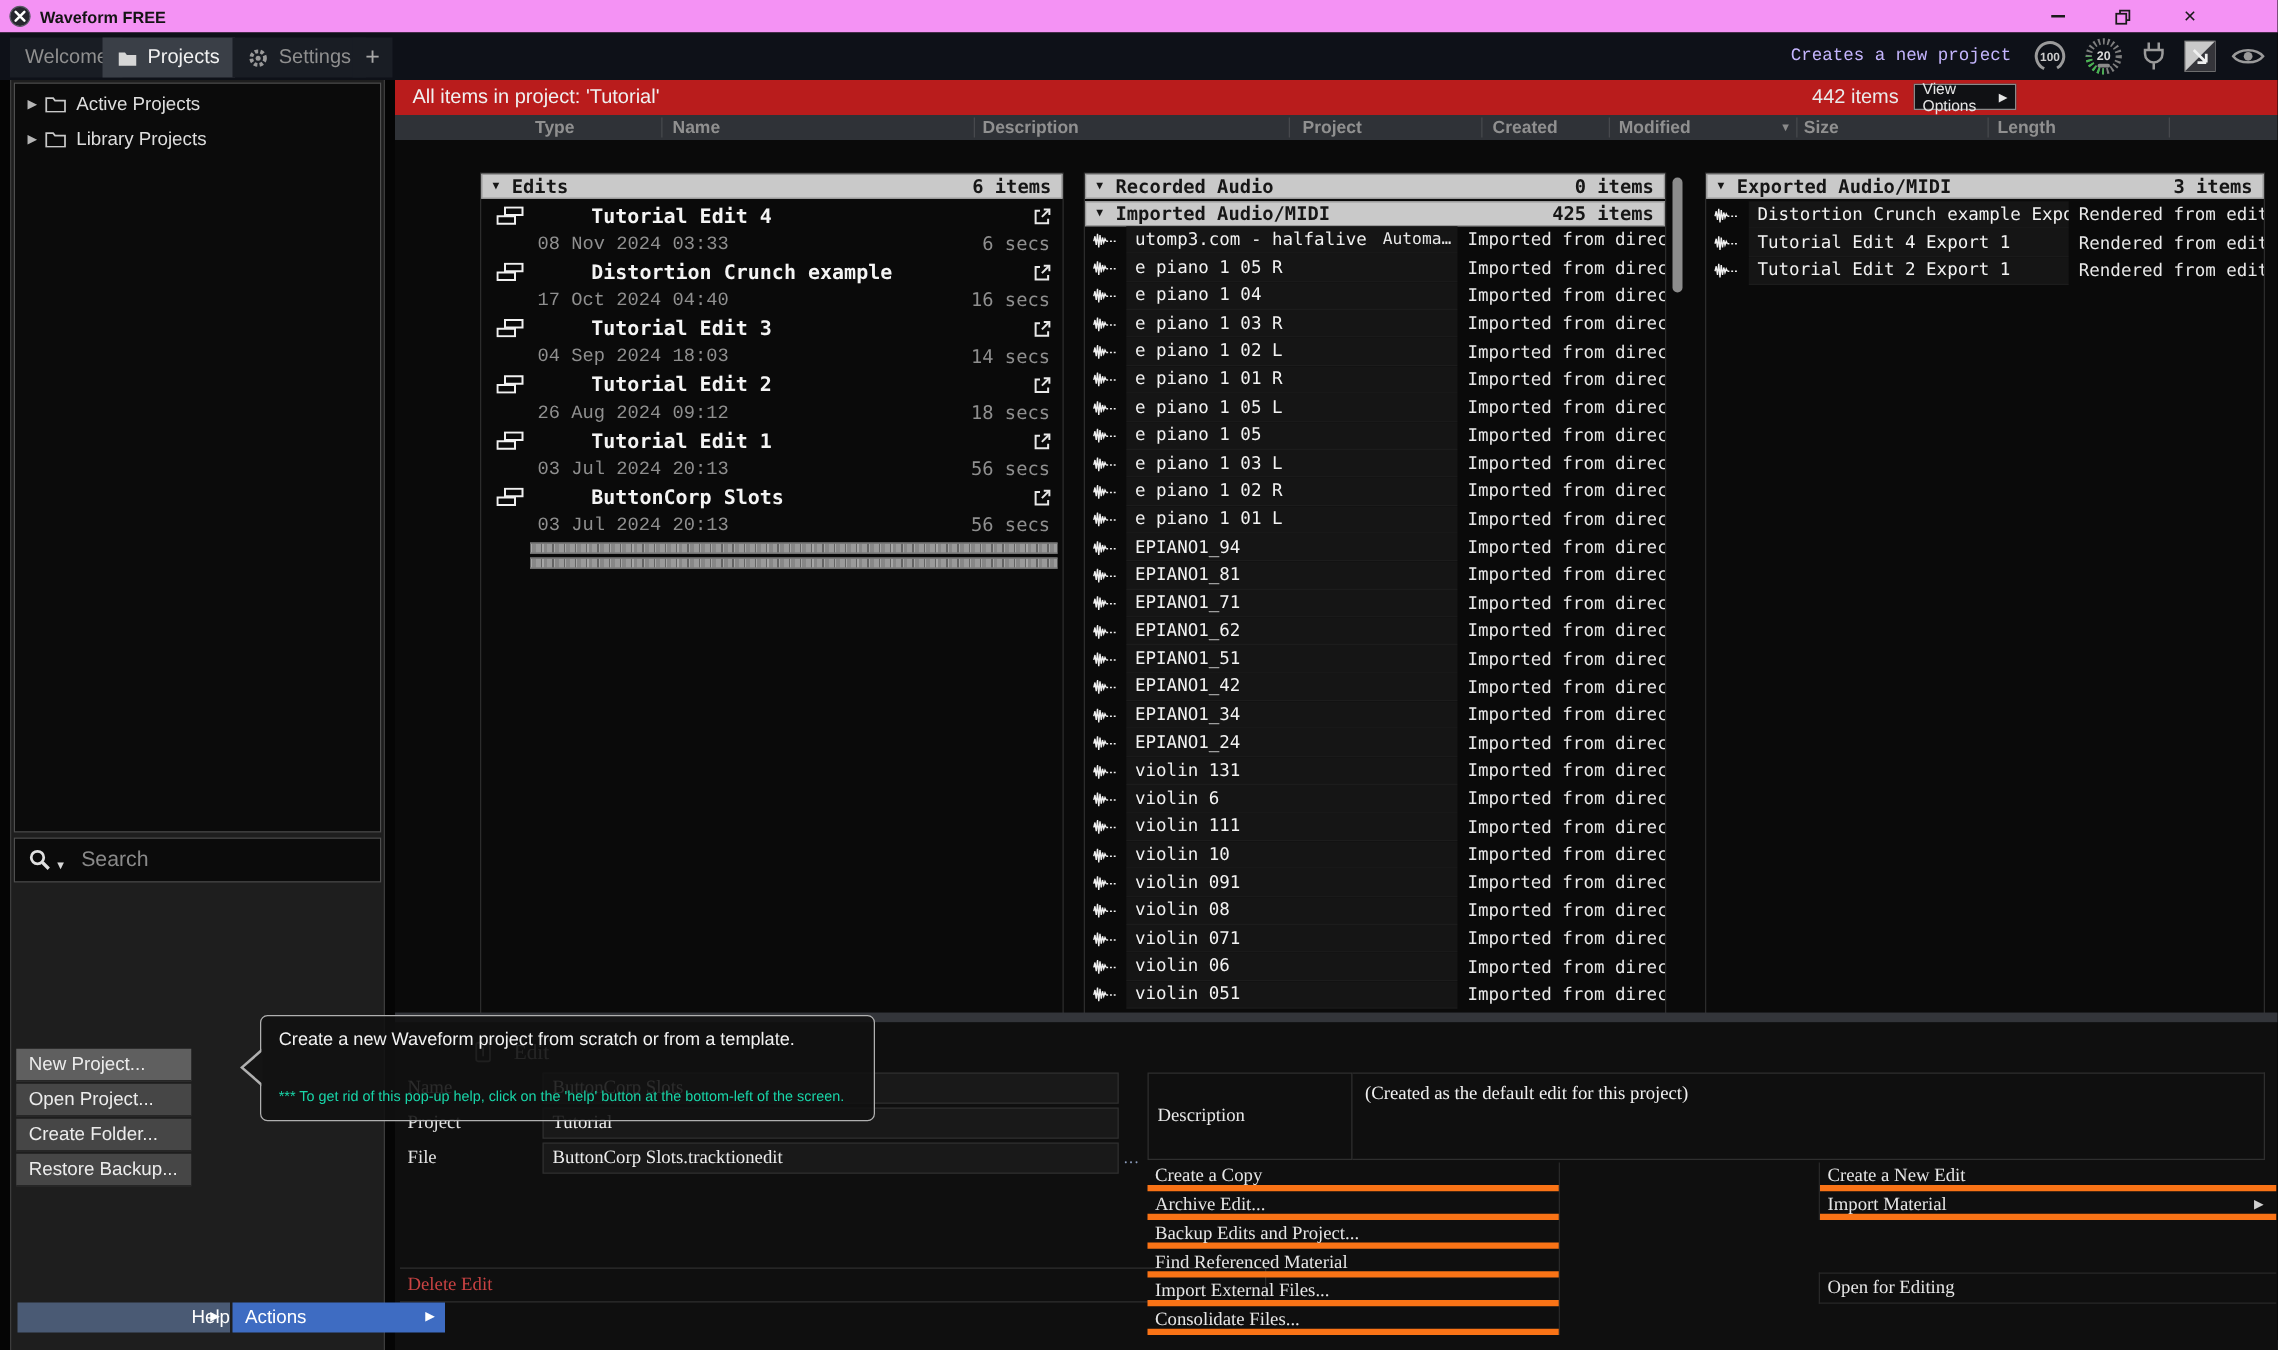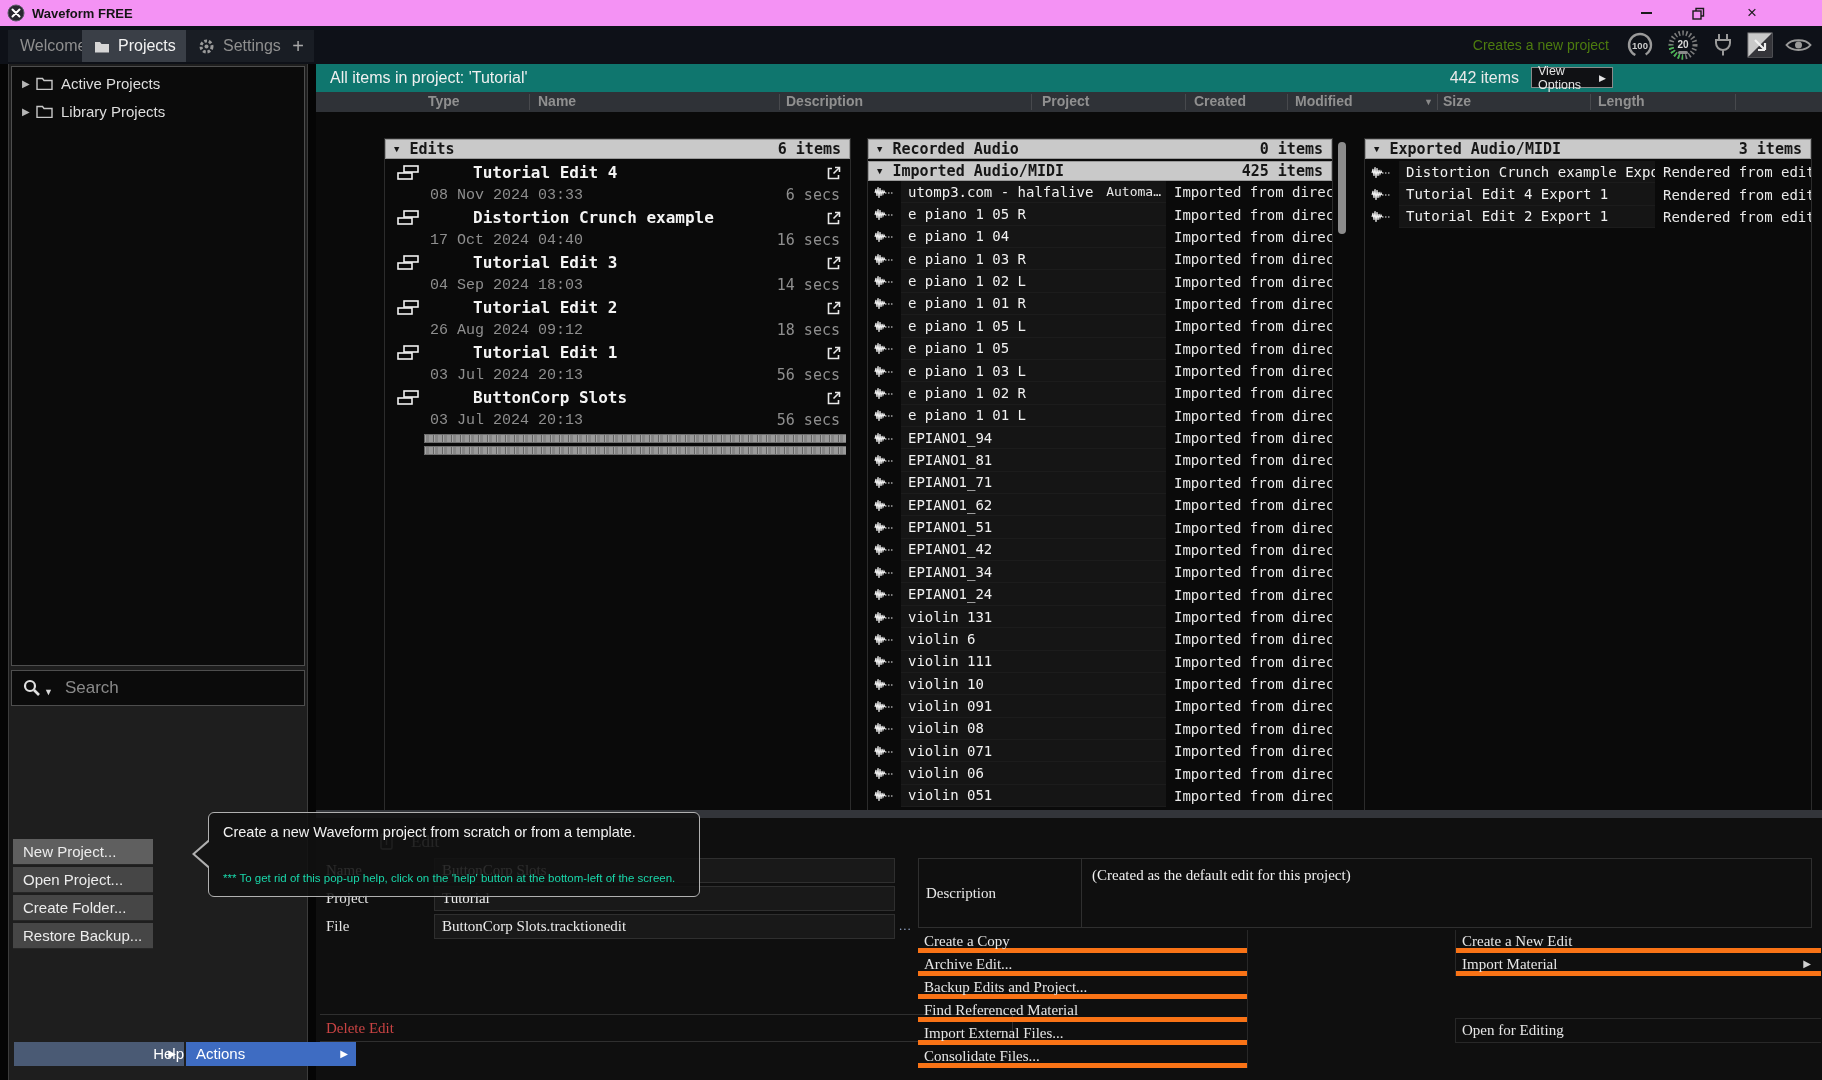--- a/index.html
+++ b/index.html
@@ -21,21 +21,21 @@
 
   
   #tabbar { left:0; top:26px; width:1822px; height:38px; background:#0e1118; }
   .tab { position:absolute; top:4px; height:32px; display:flex; align-items:center;
          padding:0 12px; color:#8f8f8f; font-size:16px; background:#191d24; gap:8px; }
   .tab.active { background:#3a3f47; color:#f2f2f2; }
   #tab-welcome { left:8px; } #tab-projects { left:82px; } #tab-settings { left:186px; }
   #tab-add { left:282px; width:32px; justify-content:center; color:#a8a8a8; font-size:20px; }
   #topbar-right { position:absolute; right:10px; top:26px; height:38px; display:flex;
                   align-items:center; gap:12px; }
-  #topbar-right .status { color:#4d7c0f; font-size:14px; margin-right:4px; }
+  #topbar-right .status { color:#c4b5fd; font-size:14px; margin-right:4px;font-family:Liberation Mono, monospace; }
 
   
   #sidebar { left:8px; top:64px; width:300px; height:1016px; background:#1e1e1e;
              border-left:1px solid #3c3c3c; border-right:1px solid #3c3c3c; overflow:visible; }
   #tree { position:absolute; left:2px; top:2px; width:294px; height:600px;
           background:#0b0b0b; border:1px solid #4e4e4e; }
   .tree-row { display:flex; align-items:center; height:24px; margin-top:4px; }
   .tree-row .arrow { width:14px; margin-left:10px; color:#b5b5b5; font-size:10px; }
   .tree-row .lbl { margin-left:8px; color:#dedede; font-size:15px; }
   #searchbox { position:absolute; left:2px; top:606px; width:294px; height:36px;
@@ -47,21 +47,21 @@
               border-bottom:1px solid #262626; }
   .side-btn.hl { background:#5f5f5f; }
   #sb-0 { top:775px; } #sb-1 { top:803px; } #sb-2 { top:831px; } #sb-3 { top:859px; }
   .menu-btn { position:absolute; top:978px; width:170px; height:24px; color:#fff;
               font-size:15px; line-height:24px; padding-left:10px; }
   .menu-btn .arr { position:absolute; right:8px; top:0; font-size:10px; }
   #help-btn { left:5px;  background:#4a5a74;text-align:right; }
   #actions-btn { left:177px; background:#3e6cc2; z-index:5; }
 
   
-  #main-header { left:316px; top:64px; width:1506px; height:28px; background:#0f766e;
+  #main-header { left:316px; top:64px; width:1506px; height:28px; background:#b91c1c;
                  display:flex; align-items:center; }
   #main-header .ttl { margin-left:14px; font-size:16px; color:#f0f0f0; }
   #items-count { position:absolute; right:303px; font-size:16px; color:#eaeaea; }
   #view-options { position:absolute; right:209px; top:3px; width:82px; height:21px;
                   background:#101114; border:1px solid #8a8a8a; color:#e6e6e6; font-size:12.5px;
                   display:flex; align-items:center; padding:0 6px; gap:6px; }
   #view-options .arr { margin-left:auto; font-size:9px; }
 
   
   #col-header { left:316px; top:92px; width:1506px; height:20px; background:#2f3237; }

